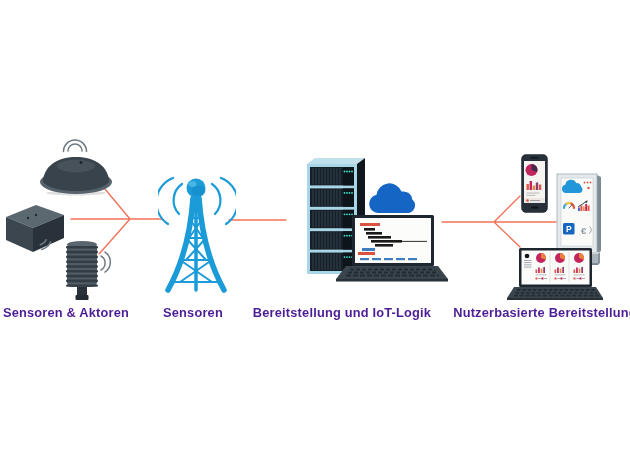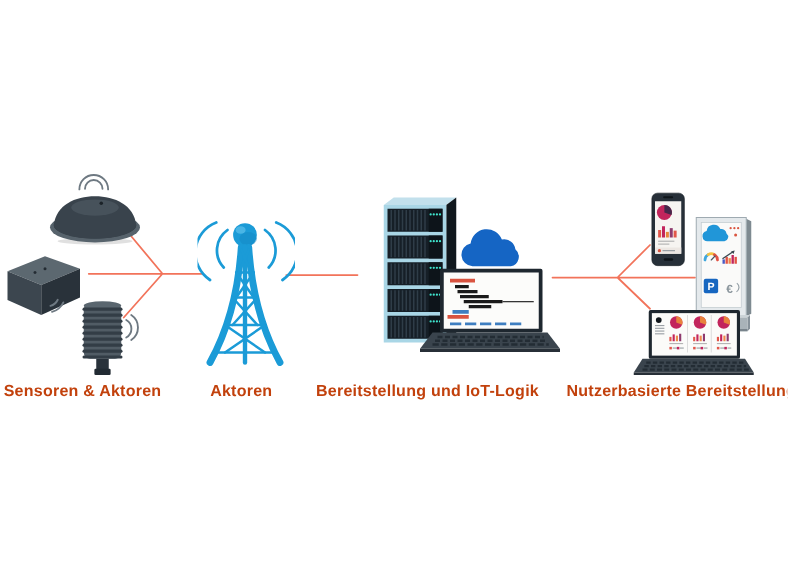--- a/index.html
+++ b/index.html
@@ -5,21 +5,21 @@
   html,body{margin:0;padding:0;background:#ffffff;}
   .canvas{
     position:relative;width:630px;height:465px;background:#ffffff;
     overflow:hidden;font-family:"Liberation Sans",sans-serif;
   }
   .abs{position:absolute;}
   .stage{display:contents;}
   .stage-label{
     position:absolute;top:305px;transform:translateX(-50%);
     font-weight:bold;font-size:12.8px;letter-spacing:0.2px;
-    color:#c2410c;white-space:nowrap;
+    color:#4c1d95;white-space:nowrap;
   }
 </style>
 </head>
 <body>
 
 <div class="canvas">
 
   
   <svg class="abs" style="left:0;top:0" width="630" height="465" viewBox="0 0 630 465">
     <g stroke="#F2735A" stroke-width="1.4" fill="none" stroke-linecap="round">
@@ -107,21 +107,21 @@
           <line x1="22" y1="94" x2="54" y2="94"></line>
           <line x1="13" y1="116" x2="63" y2="116"></line>
           <path d="M35,34 L43,52 M41,34 L33,52"></path>
           <path d="M31,52 L45,72 M45,52 L31,72"></path>
           <path d="M28,72 L48,94 M48,72 L28,94"></path>
           <path d="M22,94 L54,116 M54,94 L22,116"></path>
         </g>
       </g>
     </svg>
 
-    <div class="stage-label" style="left:193px">Aktoren</div>
+    <div class="stage-label" style="left:193px">Sensoren</div>
   </div>
 
   
   <div class="stage">
 
     <svg class="abs" style="left:303px;top:156px" width="66" height="122" viewBox="0 0 66 122">
       <polygon points="4,8 54,8 62,2 12,2" fill="#C2E0EC"></polygon>
       <polygon points="54,8 62,2 62,112 54,118" fill="#10171D"></polygon>
       <rect x="4" y="8" width="50" height="110" fill="#A9D6E6"></rect>
       <g>

